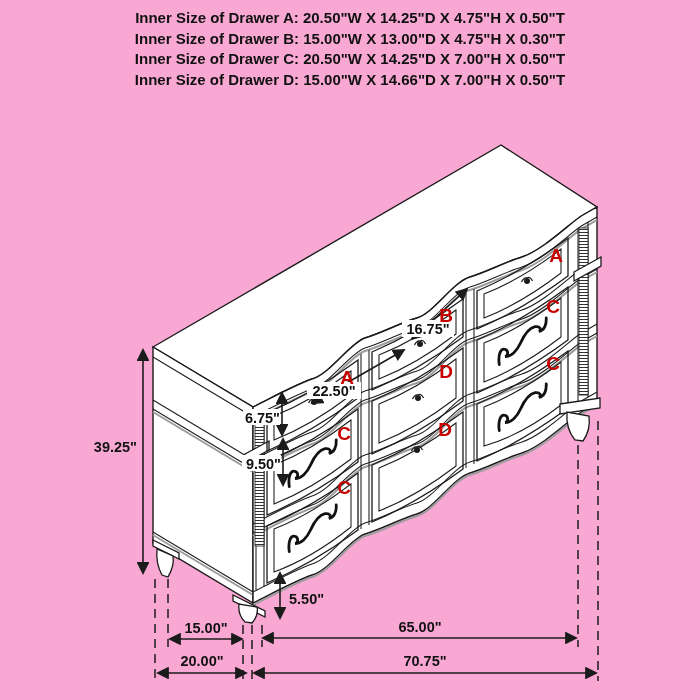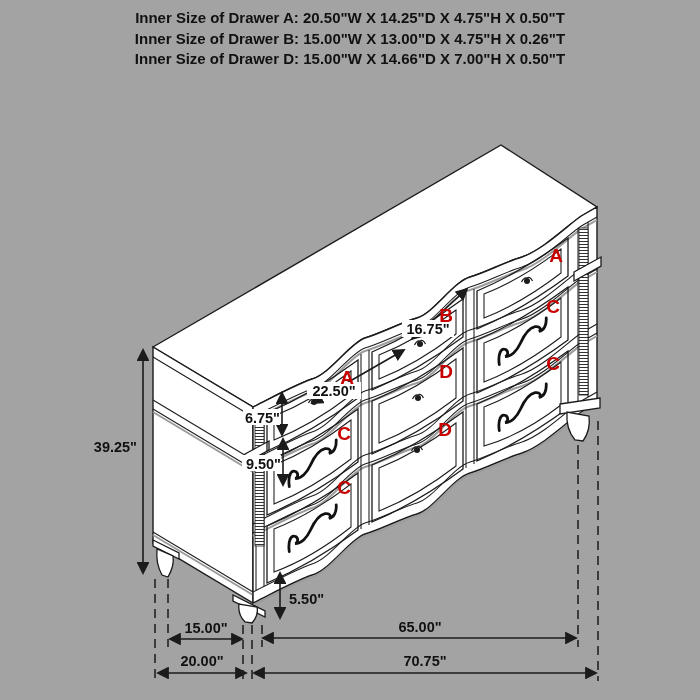--- a/index.html
+++ b/index.html
@@ -1,16 +1,16 @@
 <!DOCTYPE html>
 <html><head>
 <meta charset="utf-8">
 <style>
   html,body{margin:0;padding:0;background:#ffffff;}
-  #stage{position:relative;width:700px;height:700px;background:#a3a3a3;overflow:hidden;
+  #stage{position:relative;width:700px;height:700px;background:#f9a8d4;overflow:hidden;
          font-family:"Liberation Sans",sans-serif;}
   #title-block{position:absolute;top:8px;left:0;width:700px;text-align:center;
                font-weight:bold;font-size:15px;line-height:20.5px;color:#111;letter-spacing:0px;}
   #title-block div{white-space:nowrap;}
   svg{position:absolute;top:0;left:0;}
   .ln{stroke:#1b1b1b;stroke-width:1.3;fill:none;}
   .lnthin{stroke:#1b1b1b;stroke-width:1.05;fill:none;}
   .shadow{stroke:#9c9c9c;stroke-width:2;fill:none;}
   .panel{fill:#ffffff;stroke:#1b1b1b;stroke-width:1.4;}
   .whitefill{fill:#ffffff;stroke:#1b1b1b;stroke-width:1.3;}
@@ -21,21 +21,22 @@
   .handle{stroke:#111;stroke-width:2.8;fill:none;stroke-linecap:round;}
   .bg{fill:#ffffff;}
 </style>
 </head>
 <body>
 
 <div id="stage">
 
   <div id="title-block">
     <div>Inner Size of Drawer A: 20.50"W X 14.25"D X 4.75"H X 0.50"T</div>
-    <div>Inner Size of Drawer B: 15.00"W X 13.00"D X 4.75"H X 0.26"T</div>
+    <div>Inner Size of Drawer B: 15.00"W X 13.00"D X 4.75"H X 0.30"T</div>
+    <div>Inner Size of Drawer C: 20.50"W X 14.25"D X 7.00"H X 0.50"T</div>
     <div>Inner Size of Drawer D: 15.00"W X 14.66"D X 7.00"H X 0.50"T</div>
   </div>
 
   <svg width="700" height="700" viewBox="0 0 700 700">
     <defs>
       <marker id="arr" viewBox="0 0 10 10" refX="8.5" refY="5" markerWidth="8" markerHeight="8" orient="auto-start-reverse">
         <path d="M0,0 L10,5 L0,10 Z" fill="#1b1b1b"></path>
       </marker>
       <pattern id="hatch" width="4" height="3" patternUnits="userSpaceOnUse">
         <rect width="4" height="3" fill="#ffffff"></rect>

